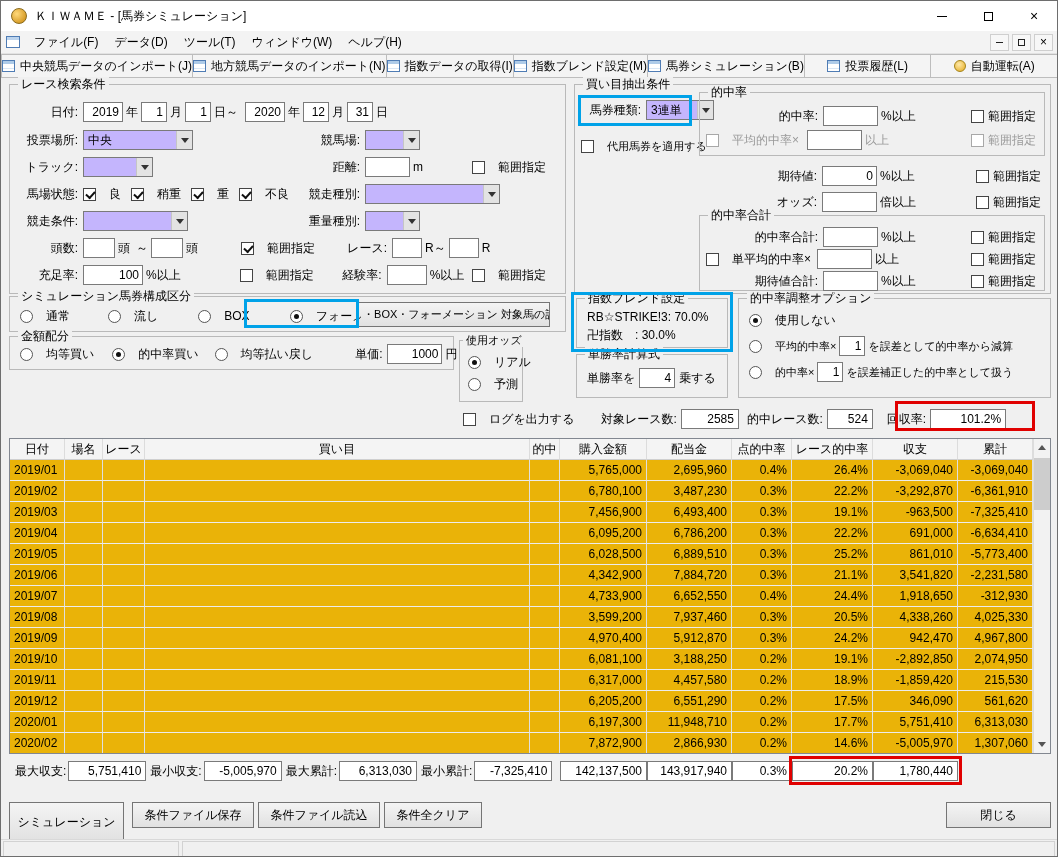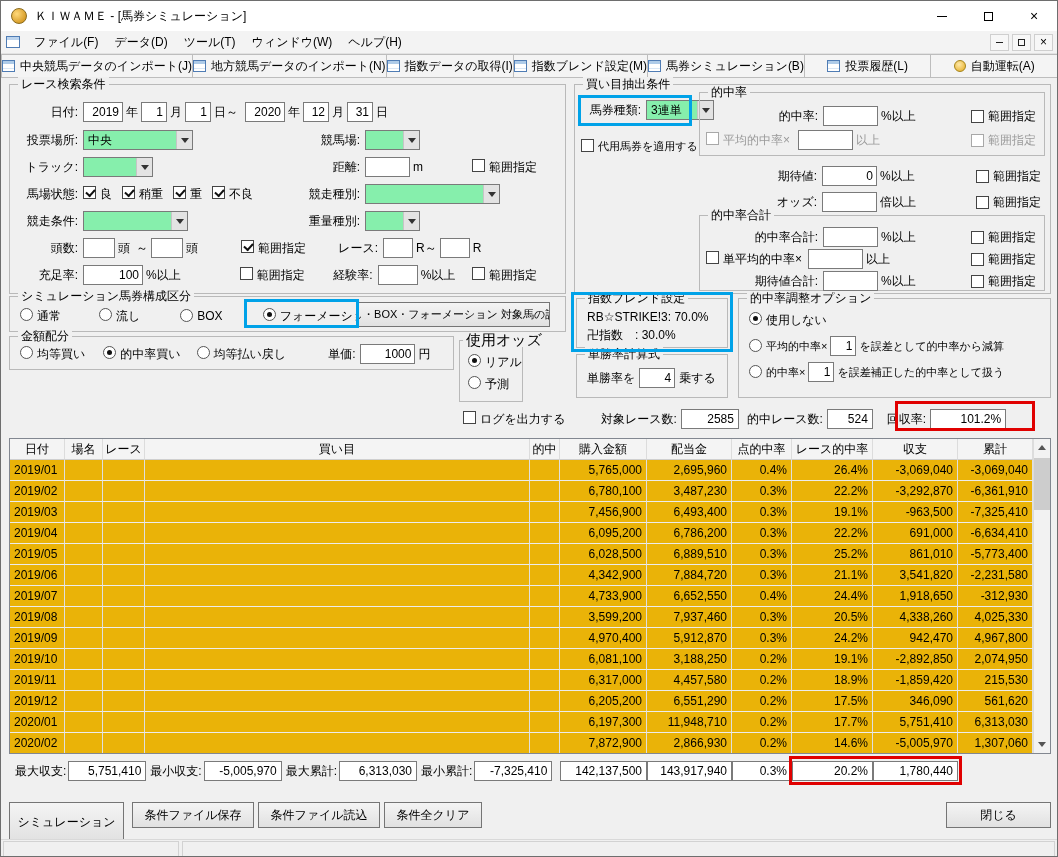--- a/index.html
+++ b/index.html
@@ -30,24 +30,24 @@
   .ticon.round{width:12px;height:12px;border-radius:50%;border:1px solid #a58419;background:radial-gradient(circle at 40% 35%,#ffe9a8,#e3aa1f)}
   
   .main{position:relative;height:780px;background:#f0f0f0}
   .group{position:absolute;border:1px solid #b9b9b9}
   .glabel{position:absolute;top:-8px;left:8px;background:#f0f0f0;padding:0 3px;line-height:14px;white-space:nowrap}
   .fr{position:absolute;display:flex;align-items:center;height:22px;white-space:nowrap}
   .lab{text-align:right;margin-right:5px;flex:none;white-space:nowrap}
   .u{margin:0 3px;white-space:nowrap}
   .tb{height:20px;border:1px solid #7a7a7a;background:#fff;font:12px "Liberation Sans","DejaVu Sans",sans-serif;padding:1px 3px}
   .num{text-align:right}
-  .dd{height:20px;border:1px solid #7a7a7a;background:#86efac;display:inline-flex;align-items:center;justify-content:space-between;padding-left:4px;flex:none}
+  .dd{height:20px;border:1px solid #7a7a7a;background:#c4b5fd;display:inline-flex;align-items:center;justify-content:space-between;padding-left:4px;flex:none}
   .da{width:16px;height:18px;background:#e3e3e3;border-left:1px solid #c5c5c5;display:flex;align-items:center;justify-content:center;flex:none}
   .tri{width:0;height:0;border:4px solid transparent;border-top:5px solid #333;margin-top:5px}
-  .cbw,.rbw{display:inline-flex;align-items:flex-start;gap:4px;white-space:nowrap}
+  .cbw,.rbw{display:inline-flex;align-items:center;gap:13px;white-space:nowrap}
   .cb{width:13px;height:13px;border:1px solid #444;background:#fff;position:relative;flex:none}
   .cb.on::after{content:"";position:absolute;left:2px;top:2px;width:7px;height:4px;border-left:2px solid #111;border-bottom:2px solid #111;transform:rotate(-48deg)}
   .rb{width:13px;height:13px;border:1px solid #555;border-radius:50%;background:#fff;position:relative;flex:none}
   .rb.on::after{content:"";position:absolute;left:3px;top:3px;width:5px;height:5px;border-radius:50%;background:#111}
   .dis{color:#9a9a9a}
   .dis .cb{border-color:#a8a8a8}
   .posB{position:absolute;display:flex;align-items:center;white-space:nowrap}
   .posC{position:absolute;left:452px;display:flex;align-items:center;white-space:nowrap}
   .rangecb{position:absolute;right:4px;display:inline-flex;align-items:center;gap:4px;white-space:nowrap}
   .vbox{display:inline-block;border:1px solid #7a7a7a;background:#fff;height:20px;line-height:18px;padding:0 4px;text-align:right;overflow:hidden;white-space:nowrap}
@@ -435,21 +435,21 @@
             <span>均等払い戻し</span>
           </span>
         <span class="lab" style="margin-left:42px">単価:</span>
         <input class="tb num" style="width: 55px;" value="1000">
         <span class="u">円</span>
       </div>
     </div>
 
 
     <div class="group" style="left:458px;top:262px;width:64px;height:62px">
-      <span class="glabel" style="font-size:15px;left:3px">使用オッズ</span>
+      <span class="glabel" style="font-size:11px;left:3px">使用オッズ</span>
       <div class="fr" style="left:8px;top:10px">
         <span class="rbw">
             <span class="rb on"></span>
             <span>リアル</span>
           </span>
       </div>
       <div class="fr" style="left:8px;top:32px">
         <span class="rbw">
             <span class="rb"></span>
             <span>予測</span>

